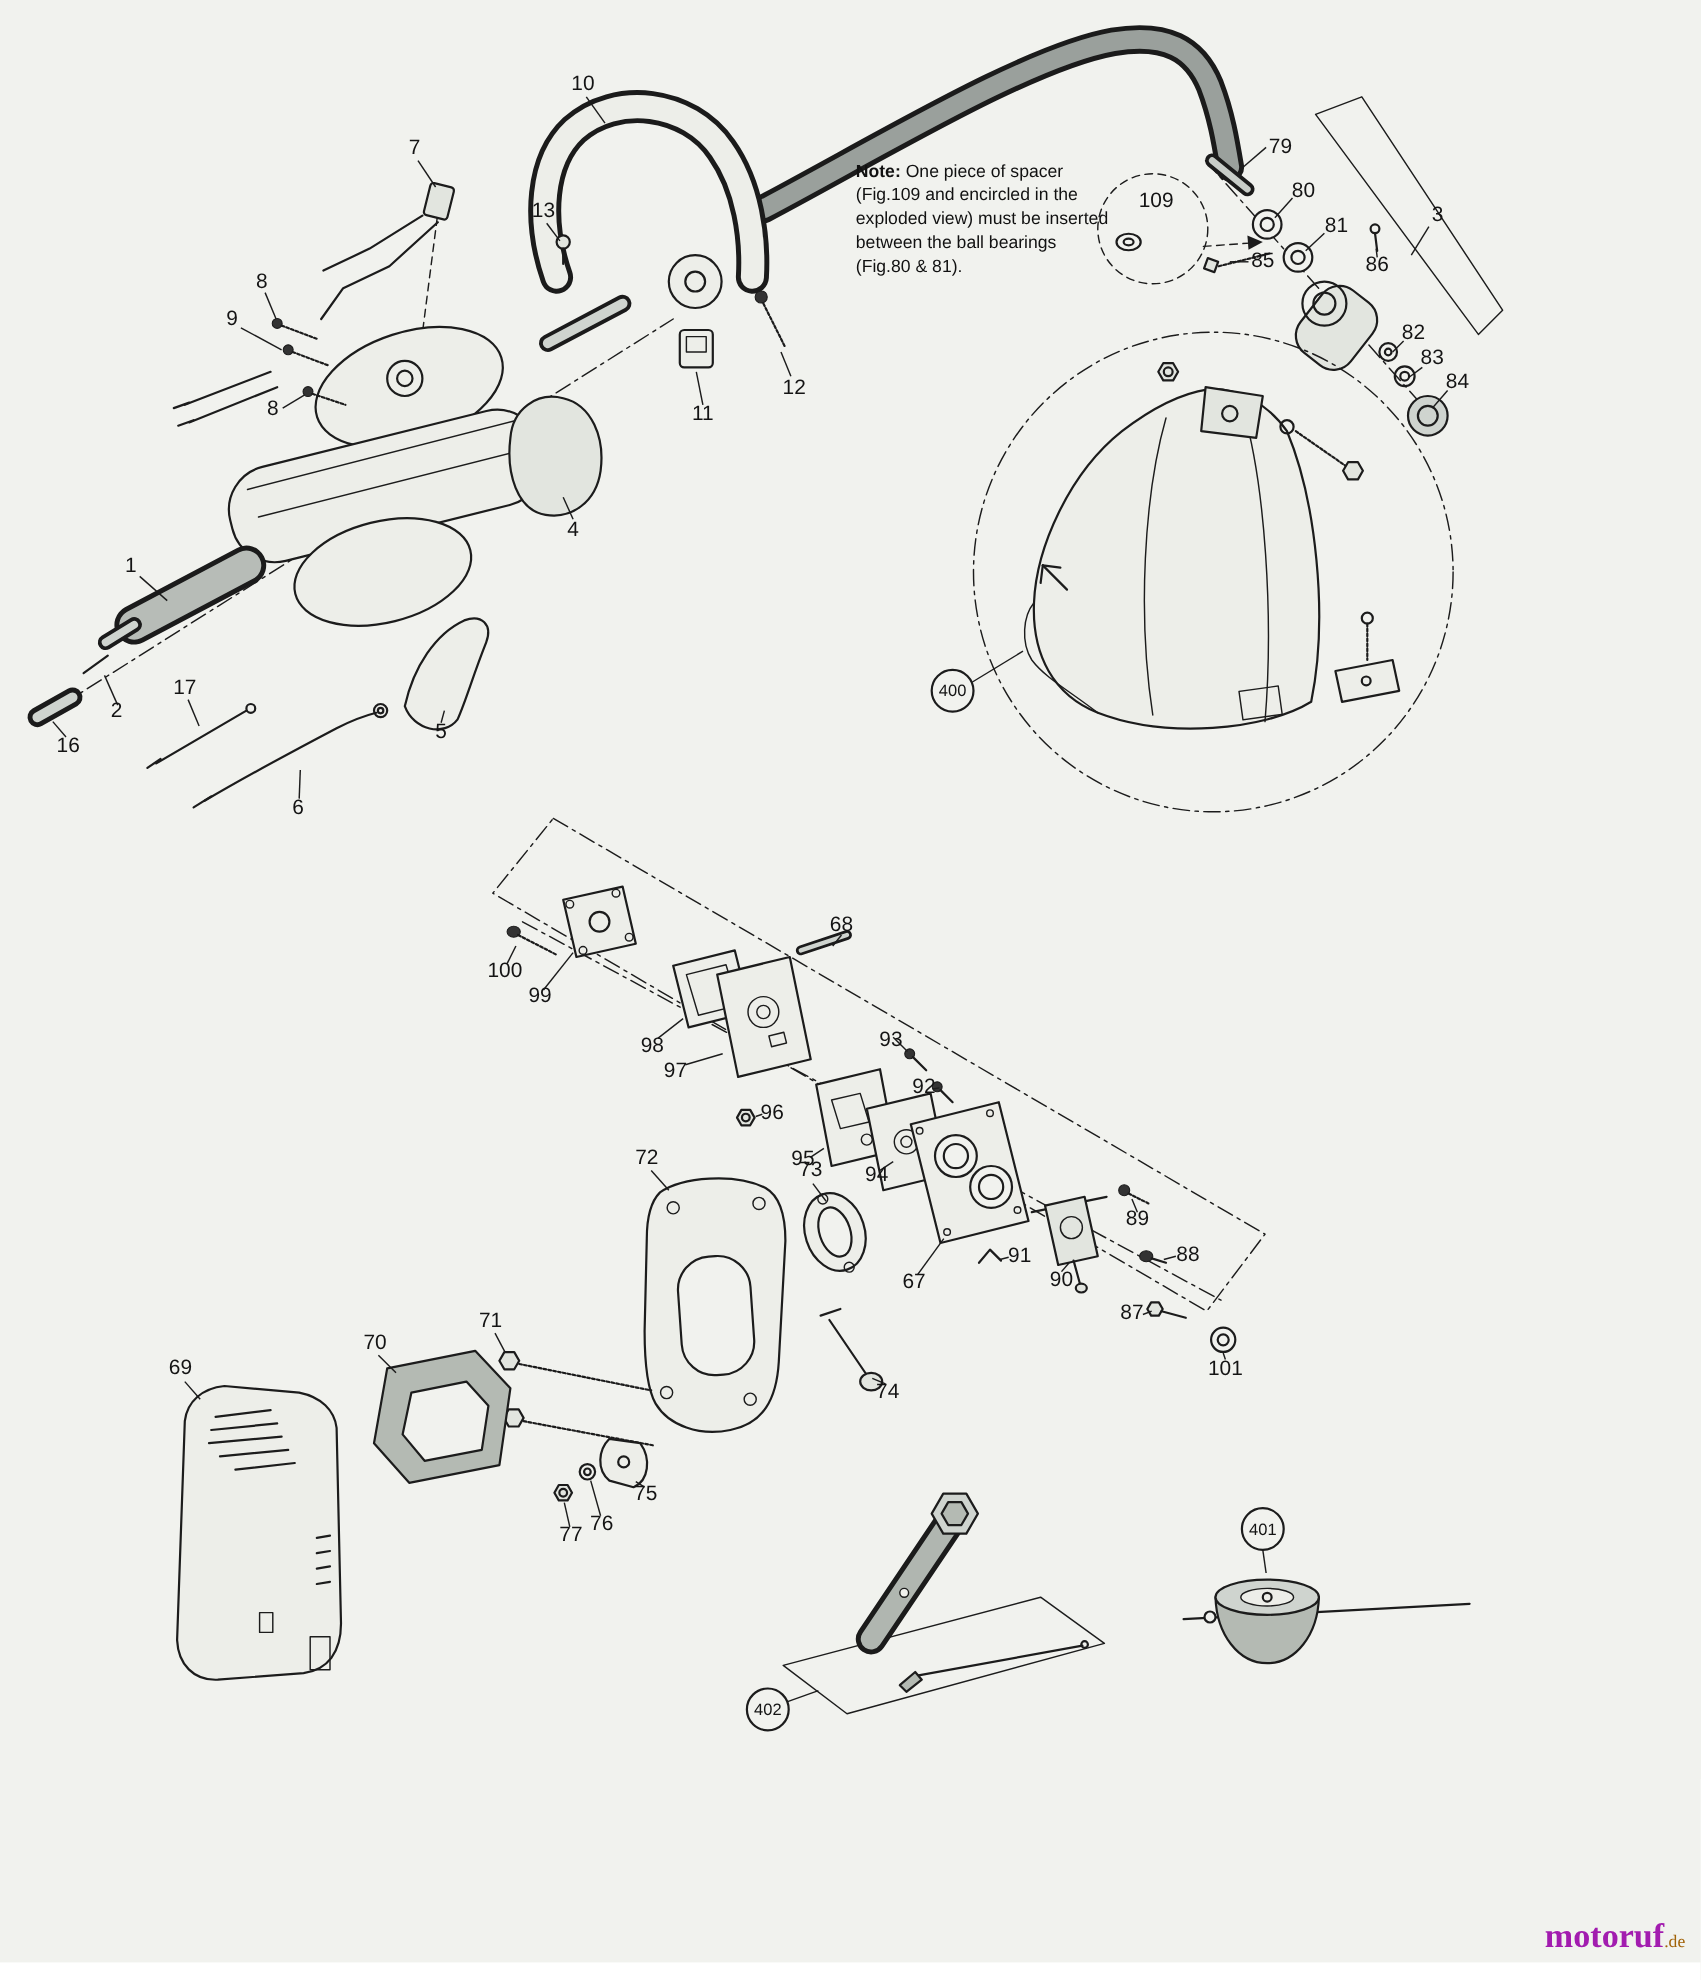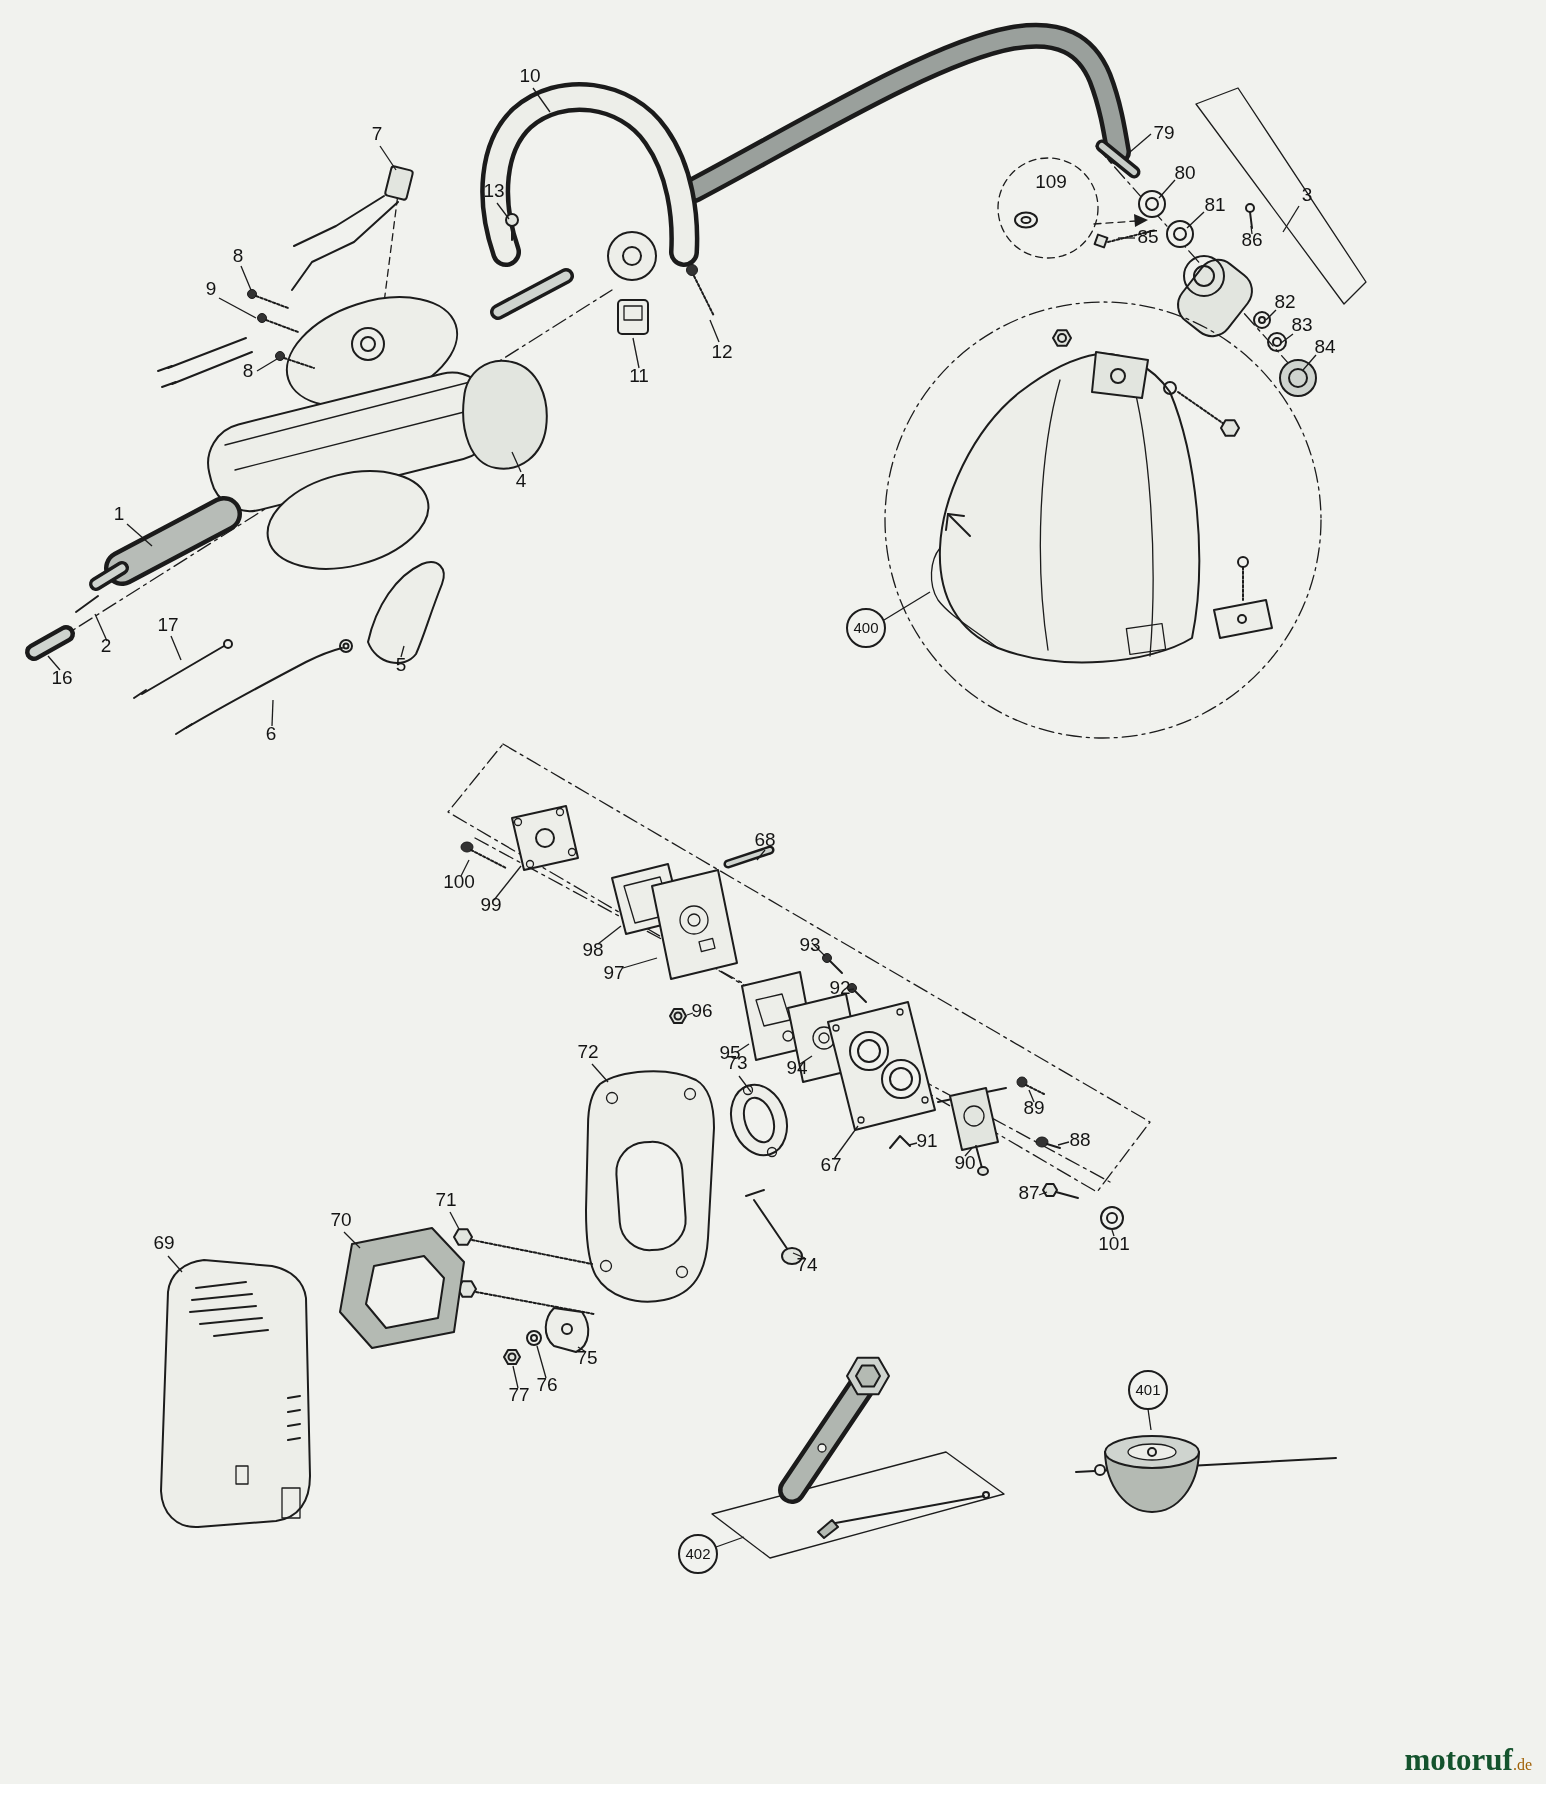--- a/index.html
+++ b/index.html
@@ -19,21 +19,21 @@
   .dark{fill:#333;stroke:#1c1c1c;stroke-width:1;}
   .touter{stroke:#1b1b1b;fill:none;stroke-linecap:round;}
   .tinner{fill:none;stroke-linecap:round;}
   .plabel{font:19px "Liberation Sans",sans-serif;fill:#141414;text-anchor:middle;}
   .psmall{font:15px "Liberation Sans",sans-serif;fill:#141414;text-anchor:middle;}
   .leader{stroke:#1c1c1c;stroke-width:1.3;}
   .note{position:absolute;left:778px;top:146px;width:232px;font-size:16px;line-height:1.34;
         color:#111;}
   .note b{font-weight:bold;}
   .watermark{position:absolute;right:14px;bottom:6px;}
-  .wm-brand{font-family:"Liberation Serif",serif;font-weight:bold;font-size:31px;color:#14532d;}
+  .wm-brand{font-family:"Liberation Serif",serif;font-weight:bold;font-size:31px;color:#a21caf;}
   .wm-tld{font-family:"Liberation Serif",serif;font-size:16px;color:#a16207;}
 </style>
 </head>
 <body>
 
 <div class="page">
 <svg width="1546" height="1800" viewBox="0 0 1546 1800">
 
   <g>
     <line class="ink ddot thin" x1="32" y1="656" x2="612" y2="290"></line>
@@ -419,17 +419,21 @@
     <text class="plabel" x="807" y="1271">74</text>
     <text class="plabel" x="164" y="1249">69</text>
     <text class="plabel" x="587" y="1364">75</text>
     <text class="plabel" x="547" y="1391">76</text>
     <text class="plabel" x="519" y="1401">77</text>
     <text class="psmall" x="1148" y="1395">401</text>
     <text class="psmall" x="698" y="1559">402</text>
   </g>
 </svg>
 
+<div class="note">
+  <b>Note:</b>
+  <span>One piece of spacer (Fig.109 and encircled in the exploded view) must be inserted between the ball bearings (Fig.80 &amp; 81).</span>
+</div>
 
 <div class="watermark">
   <span class="wm-brand">motoruf</span><span class="wm-tld">.de</span>
 </div>
 </div>
 
 </body></html>

